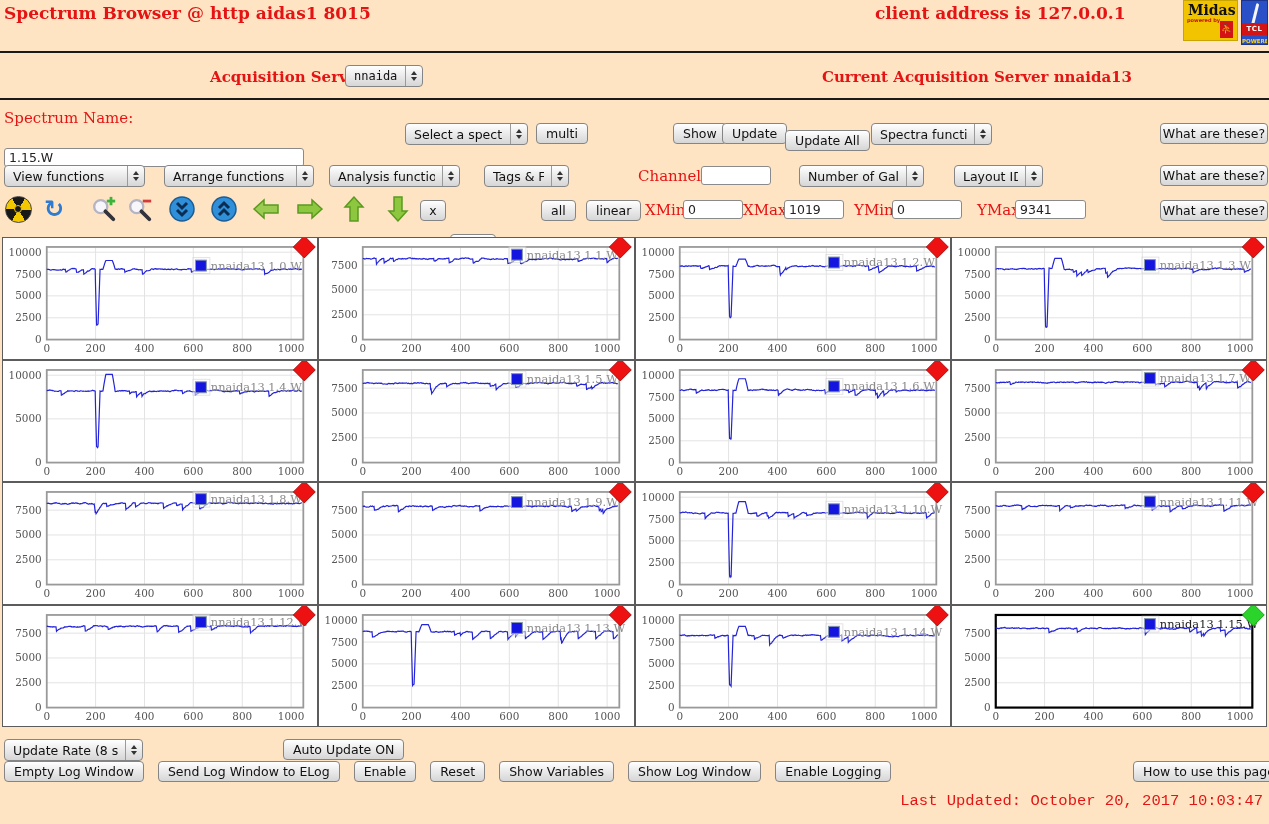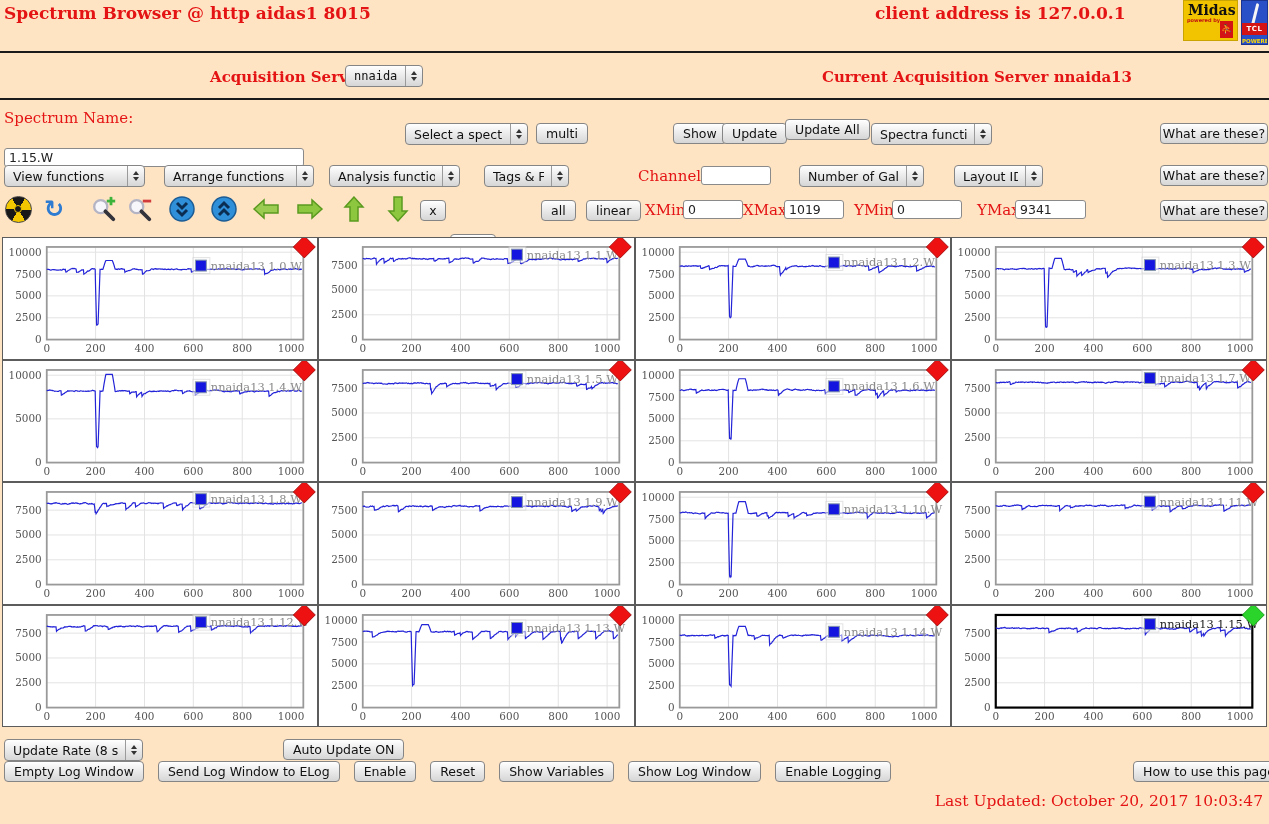--- a/index.html
+++ b/index.html
@@ -53,21 +53,21 @@
        position:relative;border:1px solid #444;}
   .rad:after{content:"";position:absolute;left:8.5px;top:8.5px;width:6px;height:6px;background:#181818;border:1.5px solid #f4c800;border-radius:50%;}
   .refresh{font-size:24px;line-height:24px;color:#2e7bd2;font-weight:bold;}
 
   
   #grid{position:absolute;left:2px;top:237px;width:1265px;height:490px;
         display:grid;grid-template-columns:repeat(4,1fr);grid-template-rows:repeat(4,1fr);}
   .cell{background:#ffffff;border:1px solid #5c5c5c;box-sizing:border-box;overflow:hidden;}
   .cell svg{display:block;width:100%;height:100%;}
 
-  .footer-note{position:absolute;font-size:15.5px;}
+  .footer-note{position:absolute;font-size:15.5px;font-family:Liberation Mono, monospace;}
 </style>
 </head>
 <body>
 
 <div id="app">
 
   <div class="redserif title" style="left:4px;top:3px;">Spectrum Browser @ http aidas1 8015</div>
   <div class="redserif title" style="left:875px;top:3px;">client address is 127.0.0.1</div>
 
   <div class="midas-logo">
@@ -101,21 +101,21 @@
   <div class="select" style="left:405px;top:123px;width:123px;">
     <span class="lbl">Select a spectrum</span>
     <span class="spin">
         <i class="up"></i>
         <i class="down"></i>
       </span>
   </div>
   <div class="btn" style="left:536px;top:123px;">multi</div>
   <div class="btn" style="left:673px;top:123px;">Show</div>
   <div class="btn" style="left:722px;top:123px;">Update</div>
-  <div class="btn" style="left:785px;top:119px;">Update All</div>
+  <div class="btn" style="left:785px;top:130px;">Update All</div>
   <div class="select" style="left:871px;top:123px;width:121px;">
     <span class="lbl">Spectra functions</span>
     <span class="spin">
         <i class="up"></i>
         <i class="down"></i>
       </span>
   </div>
   <div class="btn" style="left:1160px;top:123px;width:108px;">What are these?</div>
 
   <div class="select" style="left:4px;top:165px;width:141px;">

